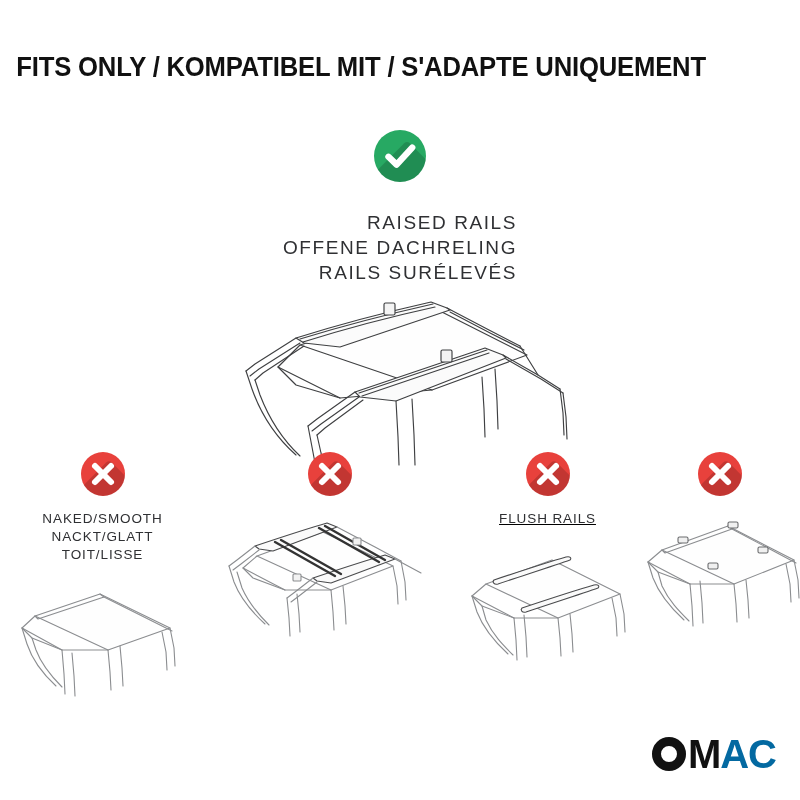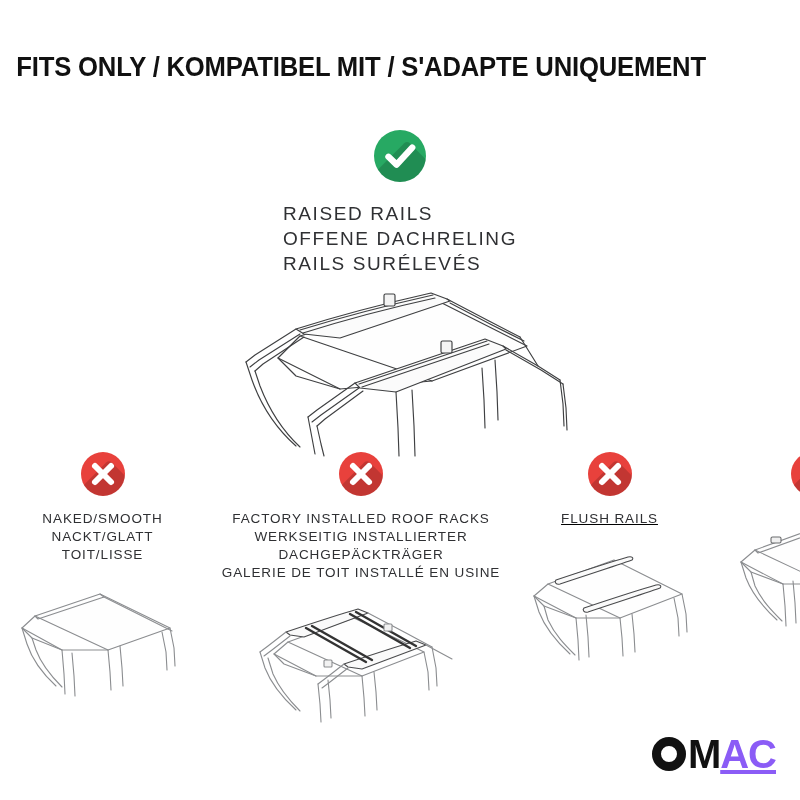--- a/index.html
+++ b/index.html
@@ -62,22 +62,22 @@
     width: 46px;
     height: 46px;
     transform: rotate(-45deg);
     opacity: 0.16;
     background: #000000;
     border-radius: 4px;
   }
   .badge svg { position: relative; display: block; }
 
   .hero-labels {
-    margin-top: 19px;
-    text-align: left;
+    margin-top: 28px;
+    text-align: right;
   }
   .lbl {
     font-family: "Liberation Sans", sans-serif;
     color: #2f3033;
     text-transform: uppercase;
     line-height: 1.32;
     white-space: nowrap;
   }
   .hero-labels .lbl {
     font-size: 19px;
@@ -90,21 +90,20 @@
   }
 
   
   .row {
     position: absolute;
     left: 0;
     top: 452px;
     width: 800px;
     display: flex;
     align-items: flex-start;
-    gap: 31px;
   }
   .cell {
     display: flex;
     flex-direction: column;
     align-items: center;
   }
   .cell .badge { width: 44px; height: 44px; }
   .cell .badge .shadow { width: 40px; height: 40px; right: -4px; bottom: -12px; }
 
   .cell-labels {
@@ -127,21 +126,21 @@
     bottom: 26px;
     font-family: "Liberation Sans Narrow", "Liberation Sans", sans-serif;
     font-weight: 700;
     font-size: 40px;
     letter-spacing: -1px;
     line-height: 1;
     display: flex;
     align-items: center;
   }
   .logo .om { color: #111111; }
-  .logo .ac { color: #8b5cf6; text-decoration: underline; }
+  .logo .ac { color: #0369a1; }
   .logo .o-mark {
     display: inline-block;
     width: 34px;
     height: 34px;
     border-radius: 50%;
     border: 9px solid #111111;
     box-sizing: border-box;
     margin-right: 2px;
   }
 </style>
@@ -256,26 +255,20 @@
   <div class="cell" style="width:250px;">
     <div class="badge no">
       <div class="shadow"></div>
       <svg width="44" height="44" viewBox="0 0 44 44" aria-hidden="true">
         <g stroke="#ffffff" stroke-width="6" stroke-linecap="round">
           <line x1="14" y1="14" x2="30" y2="30"></line>
           <line x1="30" y1="14" x2="14" y2="30"></line>
         </g>
       </svg>
     </div>
-    <div class="cell-labels">
-      <div class="lbl">FACTORY INSTALLED ROOF RACKS</div>
-      <div class="lbl">WERKSEITIG INSTALLIERTER</div>
-      <div class="lbl">DACHGEPÄCKTRÄGER</div>
-      <div class="lbl">GALERIE DE TOIT INSTALLÉ EN USINE</div>
-    </div>
     <div class="cell-art">
       <svg width="230" height="150" viewBox="0 0 230 150" aria-hidden="true">
         <g fill="none" stroke="#8b8d90" stroke-width="1.1" stroke-linejoin="round" stroke-linecap="round">
 
           <path d="M42 50 L108 26 L178 60 L116 84 Z" fill="#fefefe"></path>
           <path d="M42 50 L28 62 L70 84 L116 84"></path>
           <path d="M28 62 L38 72 L70 84"></path>
 
           <path d="M40 40 C70 30 98 21 112 17 L122 21 L58 45 L44 43 Z" fill="#fafafa" stroke="#4a4b4d"></path>
           <path d="M98 72 C128 62 156 53 170 49 L180 53 L116 77 L102 75 Z" fill="#fafafa" stroke="#4a4b4d"></path>

